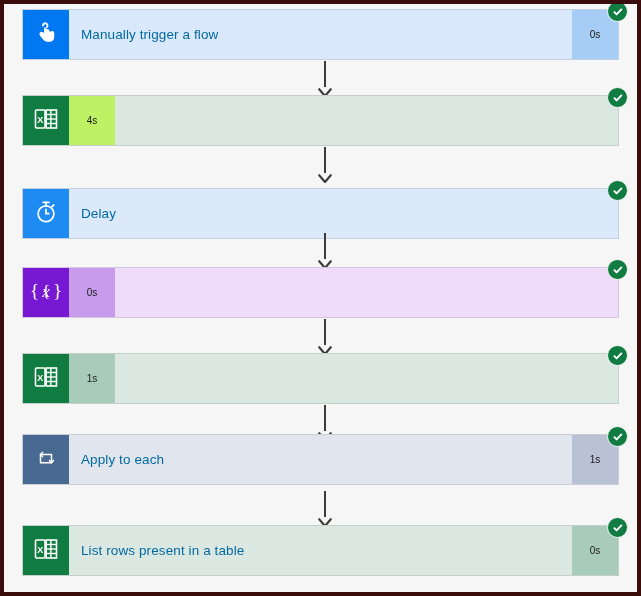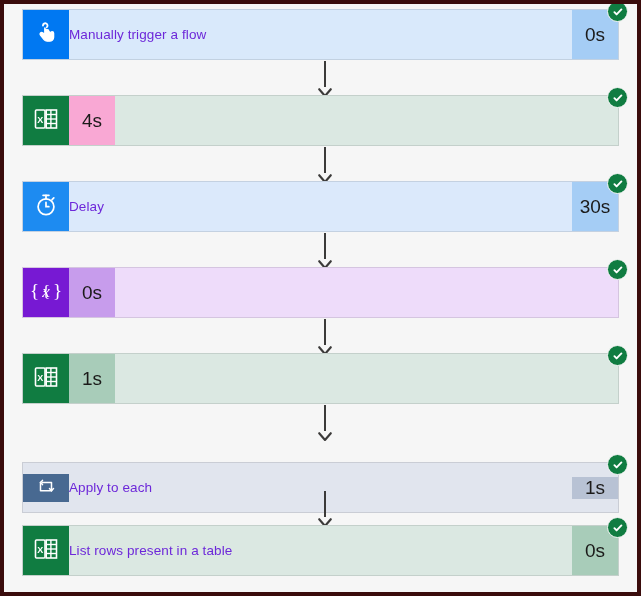--- a/index.html
+++ b/index.html
@@ -50,35 +50,35 @@
     display: flex;
     align-items: center;
     justify-content: center;
     color: #ffffff;
   }
 
   .step-title {
     flex: 1 1 auto;
     display: flex;
     align-items: center;
-    padding-left: 0;
+    padding-left: 12px;
     font-size: 13.5px;
-    color: #6d28d9;
+    color: #0369a1;
     letter-spacing: 0.1px;
     white-space: nowrap;
     overflow: hidden;
   }
 
   .step-duration {
     width: 46px;
     min-width: 46px;
     display: flex;
     align-items: center;
     justify-content: center;
-    font-size: 19px;
+    font-size: 10px;
     color: #1b1a19;
   }
 
   
   .status-badge {
     position: absolute;
     right: -10px;
     top: -9px;
     width: 19px;
     height: 19px;
@@ -145,48 +145,47 @@
           <span class="icon-glyph"><svg width="28" height="28" viewBox="0 0 28 28">
               <rect x="3.5" y="5" width="9.5" height="18" rx="1" fill="none" stroke="#ffffff" stroke-width="1.6"></rect>
               <text x="8.2" y="17.6" font-family="Liberation Sans, sans-serif" font-size="9" font-weight="bold" fill="#ffffff" text-anchor="middle">X</text>
               <rect x="14.2" y="5" width="10.3" height="18" fill="none" stroke="#ffffff" stroke-width="1.6"></rect>
               <line x1="14.2" y1="9.5" x2="24.5" y2="9.5" stroke="#ffffff" stroke-width="1.4"></line>
               <line x1="14.2" y1="14" x2="24.5" y2="14" stroke="#ffffff" stroke-width="1.4"></line>
               <line x1="14.2" y1="18.5" x2="24.5" y2="18.5" stroke="#ffffff" stroke-width="1.4"></line>
               <line x1="18.9" y1="5" x2="18.9" y2="23" stroke="#ffffff" stroke-width="1.4"></line>
             </svg></span>
         </div>
-        <div class="step-duration" style="background: #f9a8d4;">4s</div>
+        <div class="step-duration" style="background: #bef264;">4s</div>
         <div class="status-badge" title="Succeeded" style="background: rgb(16, 124, 65); border-color: rgb(246, 246, 246);">
           <span class="icon-glyph">
             <svg width="12" height="12" viewBox="0 0 12 12">
               <path d="M2.4 6.2 L4.6 8.4 L9.4 3.4" fill="none" stroke="#ffffff" stroke-width="1.9" stroke-linecap="round" stroke-linejoin="round"></path>
             </svg>
           </span>
         </div>
       </div>
       <div class="connector" style="top: 143px; height: 26px; background: rgb(59, 58, 57);">
         <span class="arrowhead">
           <svg width="14" height="10" viewBox="0 0 14 10">
             <path d="M1.2 1.2 L7 8 L12.8 1.2" fill="none" stroke="#3b3a39" stroke-width="2.1" stroke-linecap="round" stroke-linejoin="round"></path>
           </svg>
         </span>
       </div>
-      <div class="step" style="top: 177px; background: rgb(219, 233, 251);">
+      <div class="step" style="top: 184px; background: rgb(219, 233, 251);">
         <div class="step-icon" style="background: rgb(29, 139, 241);">
           <span class="icon-glyph"><svg width="26" height="26" viewBox="0 0 24 24" fill="none" stroke="#fff" stroke-width="1.6" stroke-linecap="round">
               <circle cx="12" cy="13.6" r="7.3"></circle>
               <path d="M12 9.6v4h2.6"></path>
               <path d="M9.3 3.1h5.4"></path>
               <path d="M12 3.1v3.2"></path>
               <path d="M17.6 7.1l1.6-1.6"></path>
             </svg></span>
         </div>
         <div class="step-title">Delay</div>
-        <div class="step-duration" style="background: rgb(165, 205, 245);">30s</div>
         <div class="status-badge" title="Succeeded" style="background: rgb(16, 124, 65); border-color: rgb(246, 246, 246);">
           <span class="icon-glyph">
             <svg width="12" height="12" viewBox="0 0 12 12">
               <path d="M2.4 6.2 L4.6 8.4 L9.4 3.4" fill="none" stroke="#ffffff" stroke-width="1.9" stroke-linecap="round" stroke-linejoin="round"></path>
             </svg>
           </span>
         </div>
       </div>
       <div class="connector" style="top: 229px; height: 26px; background: rgb(59, 58, 57);">
         <span class="arrowhead">
@@ -241,21 +240,21 @@
           </span>
         </div>
       </div>
       <div class="connector" style="top: 401px; height: 26px; background: rgb(59, 58, 57);">
         <span class="arrowhead">
           <svg width="14" height="10" viewBox="0 0 14 10">
             <path d="M1.2 1.2 L7 8 L12.8 1.2" fill="none" stroke="#3b3a39" stroke-width="2.1" stroke-linecap="round" stroke-linejoin="round"></path>
           </svg>
         </span>
       </div>
-      <div class="step" style="top: 458px; background: rgb(225, 229, 238); align-items: center;">
+      <div class="step" style="top: 430px; background: rgb(225, 229, 238);">
         <div class="step-icon" style="background: rgb(72, 105, 145);">
           <span class="icon-glyph"><svg width="24" height="24" viewBox="0 0 24 24" fill="none" stroke="#fff" stroke-width="1.5" stroke-linecap="round" stroke-linejoin="round">
               <path d="M6.5 8.5v8.2h11V8.5H8.6"></path>
               <path d="M6.5 8.5l2-2.1"></path>
               <path d="M6.5 8.5l2 2.1"></path>
               <path d="M17.5 16.7l-2-2.1"></path>
               <path d="M17.5 16.7l2-2.1"></path>
             </svg></span>
         </div>
         <div class="step-title">Apply to each</div>

